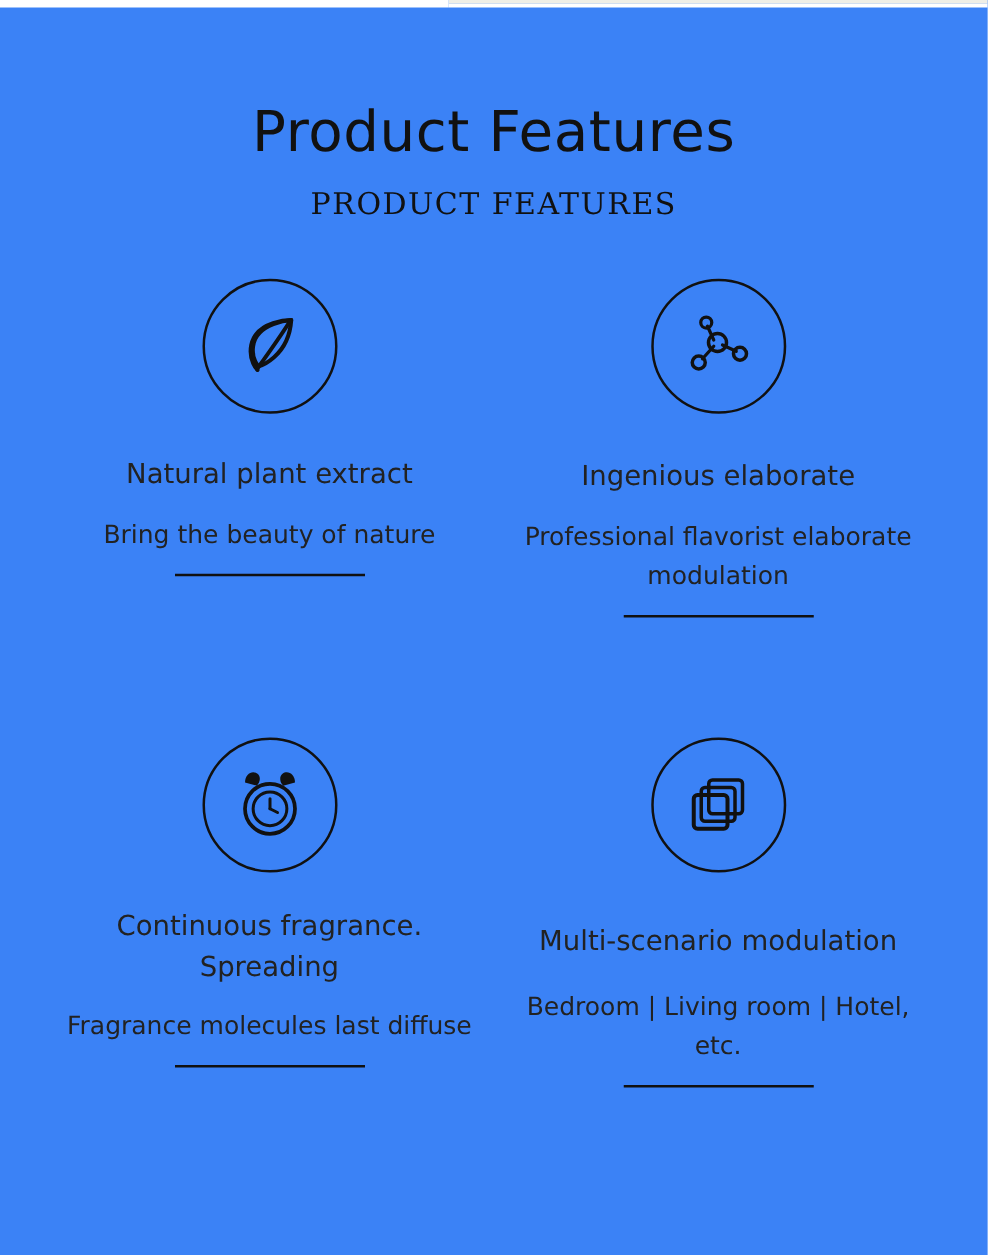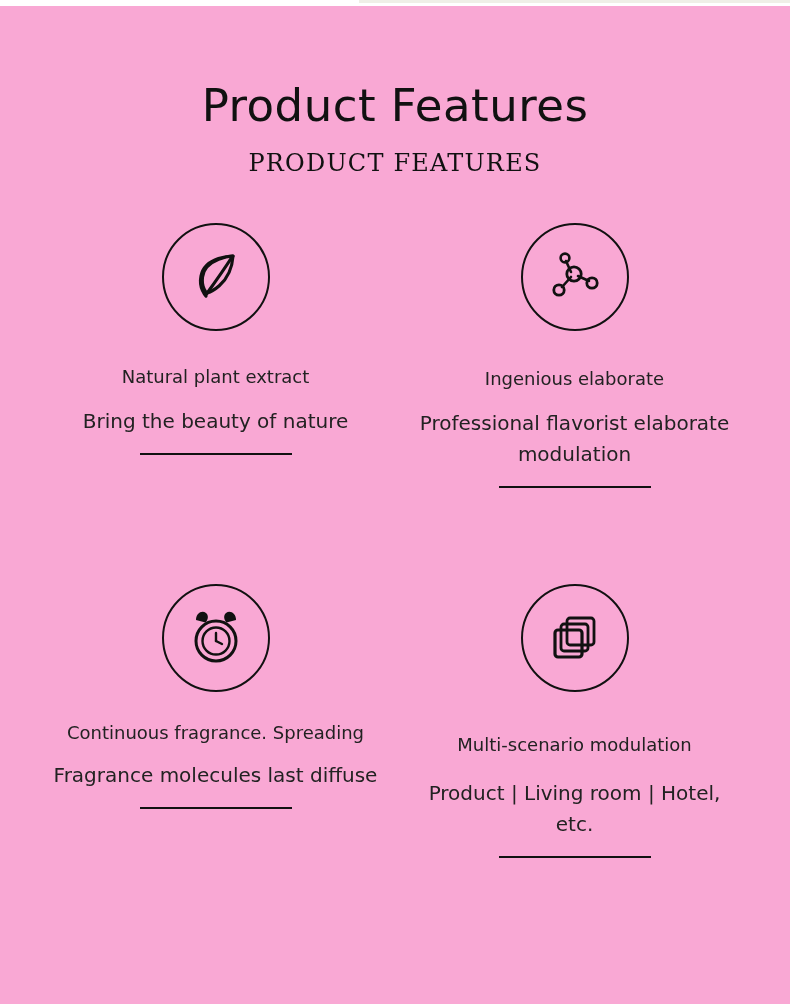--- a/index.html
+++ b/index.html
@@ -13,21 +13,21 @@
     font-family: "DejaVu Sans", sans-serif;
     color: #1a1a1a;
     overflow: hidden;
     position: relative;
   }
 
   .page {
     width: 790px;
     height: 1004px;
     position: relative;
-    background: #f9a8d4;
+    background: #3b82f6;
   }
 
   
   .top-strip {
     position: absolute;
     top: 0;
     left: 0;
     width: 790px;
     height: 6px;
   }
@@ -91,21 +91,21 @@
     border: 2.2px solid #111111;
     border-radius: 50%;
     display: flex;
     align-items: center;
     justify-content: center;
     box-sizing: border-box;
   }
 
   .feat-title {
     margin-top: 30px;
-    font-size: 18px;
+    font-size: 22px;
     color: #222222;
     text-align: center;
     line-height: 1.5;
   }
   .feat-desc {
     margin-top: 16px;
     font-size: 20px;
     color: #222222;
     text-align: center;
     line-height: 1.55;
@@ -192,18 +192,18 @@
 
     <div class="feature cell-3">
       <div class="icon-circle">
         <svg width="60" height="60" viewBox="0 0 60 60" aria-hidden="true">
           <rect x="22" y="10" width="27" height="27" rx="3" fill="none" stroke="#111111" stroke-width="2.8"></rect>
           <rect x="16" y="16" width="27" height="27" rx="3" fill="none" stroke="#111111" stroke-width="2.8"></rect>
           <rect x="10" y="22" width="27" height="27" rx="3" fill="none" stroke="#111111" stroke-width="3.2"></rect>
         </svg>
       </div>
       <div class="feat-title">Multi-scenario modulation</div>
-      <div class="feat-desc">Product | Living room | Hotel, etc.</div>
+      <div class="feat-desc">Bedroom | Living room | Hotel, etc.</div>
       <div class="rule"></div>
     </div>
 
   </div>
 </div>
 
 </body></html>

